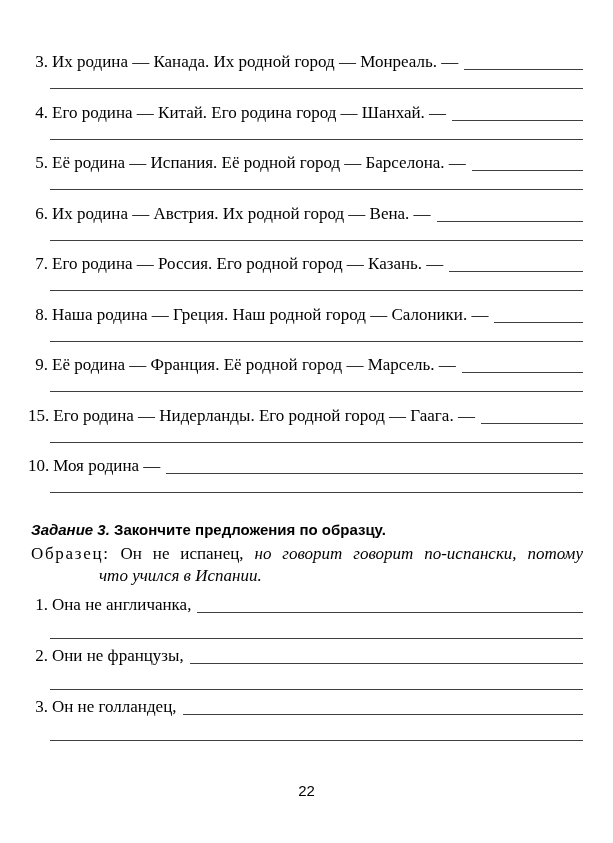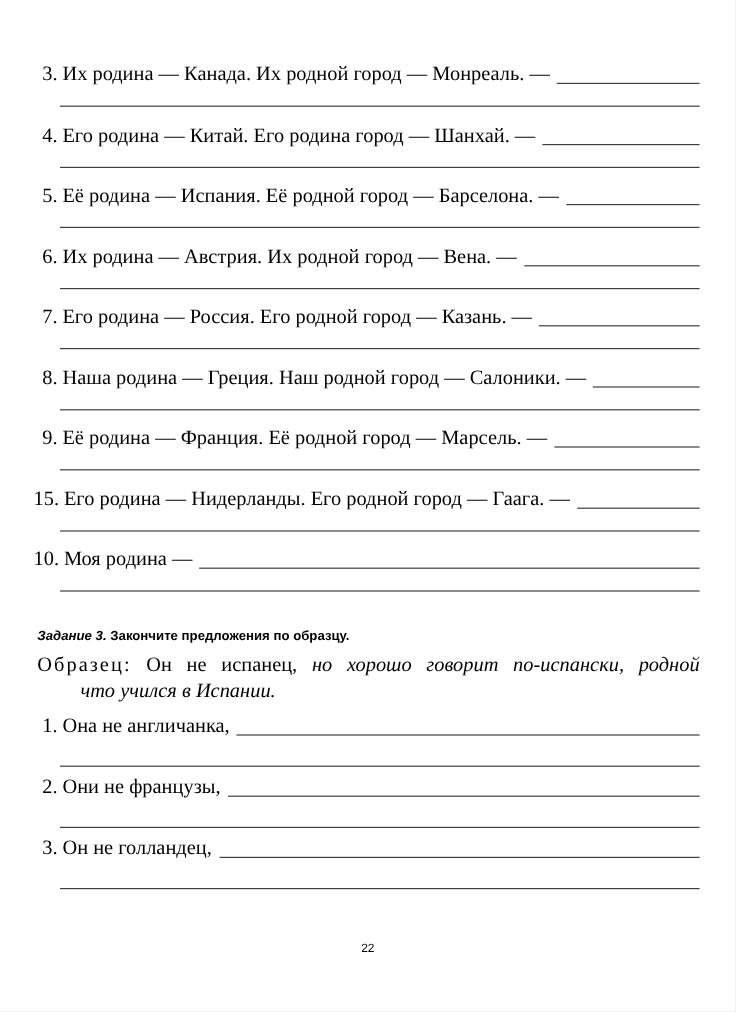--- a/index.html
+++ b/index.html
@@ -30,39 +30,39 @@
   }
   .blank-line {
     height: 0;
     border-top: 1.5px solid #3f3f3f;
     margin: 16px 0 0 22px;
   }
 
   
   .task-header {
     font-family: "Liberation Sans", sans-serif;
-    font-weight: 700; font-size: 11px; line-height: 18px;
+    font-weight: 700; font-size: 15px; line-height: 18px;
     margin: 28px 0 0 3px;
   }
   .task-label { font-style: italic; }
   .example { margin: 4px 0 0 3px; line-height: 22px; }
   .ex-line1 { display: block; text-align: justify; text-align-last: justify; }
   .ex-label { letter-spacing: 1.7px; }
   .it { font-style: italic; }
-  .ex-line2 { display: block; margin-left: 36px; }
+  .ex-line2 { display: block; margin-left: 68px; }
 
   .t3-items .q-item { margin-top: 7px; }
   .t3-items > .q-item:first-child { margin-top: 8px; }
   .t3-items .blank-line { margin-top: 23px; }
 
   .footer {
     position: absolute; bottom: 43px; left: 0; right: 0;
     text-align: center;
     font-family: "Liberation Sans", sans-serif;
-    font-size: 10px; line-height: 18px;
+    font-size: 15px; line-height: 18px;
   }
   p { margin: 0; }
 </style>
 </head>
 <body>
 
 <div class="page">
   <div class="content">
 
     <section class="ex2">
@@ -115,21 +115,21 @@
     <section class="t3">
       <p class="task-header">
         <span class="task-label">Задание 3.</span>
         <span>Закончите предложения по образцу.</span>
       </p>
 
       <p class="example">
         <span class="ex-line1">
           <span class="ex-label">Образец:</span>
           <span>Он не испанец,</span>
-          <span class="it">но хорошо говорит по-испански, родной</span>
+          <span class="it">но говорит говорит по-испански, потому</span>
         </span>
         <span class="ex-line2 it">что учился в Испании.</span>
       </p>
 
       <div class="t3-items">
         <div class="q-item">
           <span class="q-num">1.</span><span class="q-text">Она не англичанка,</span><span class="q-fill"></span>
         </div>
         <div class="blank-line"></div>
 

